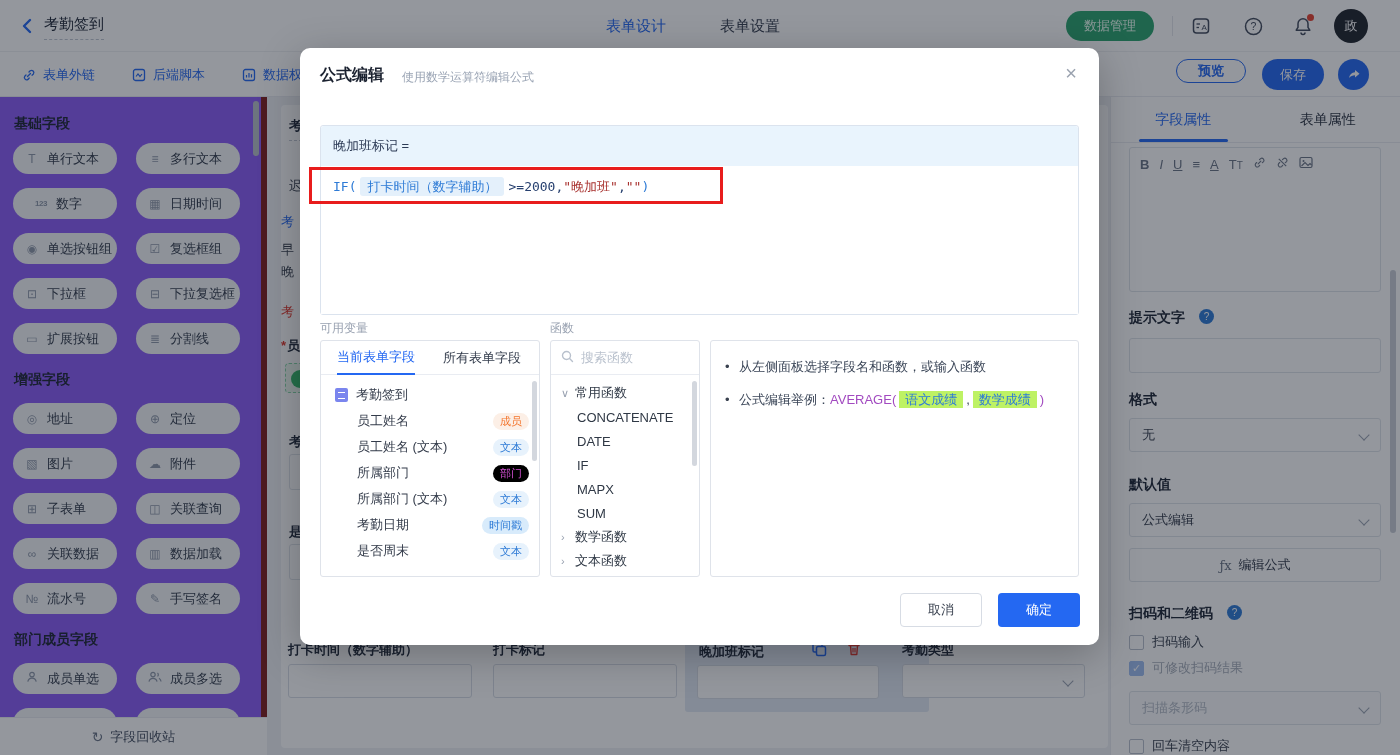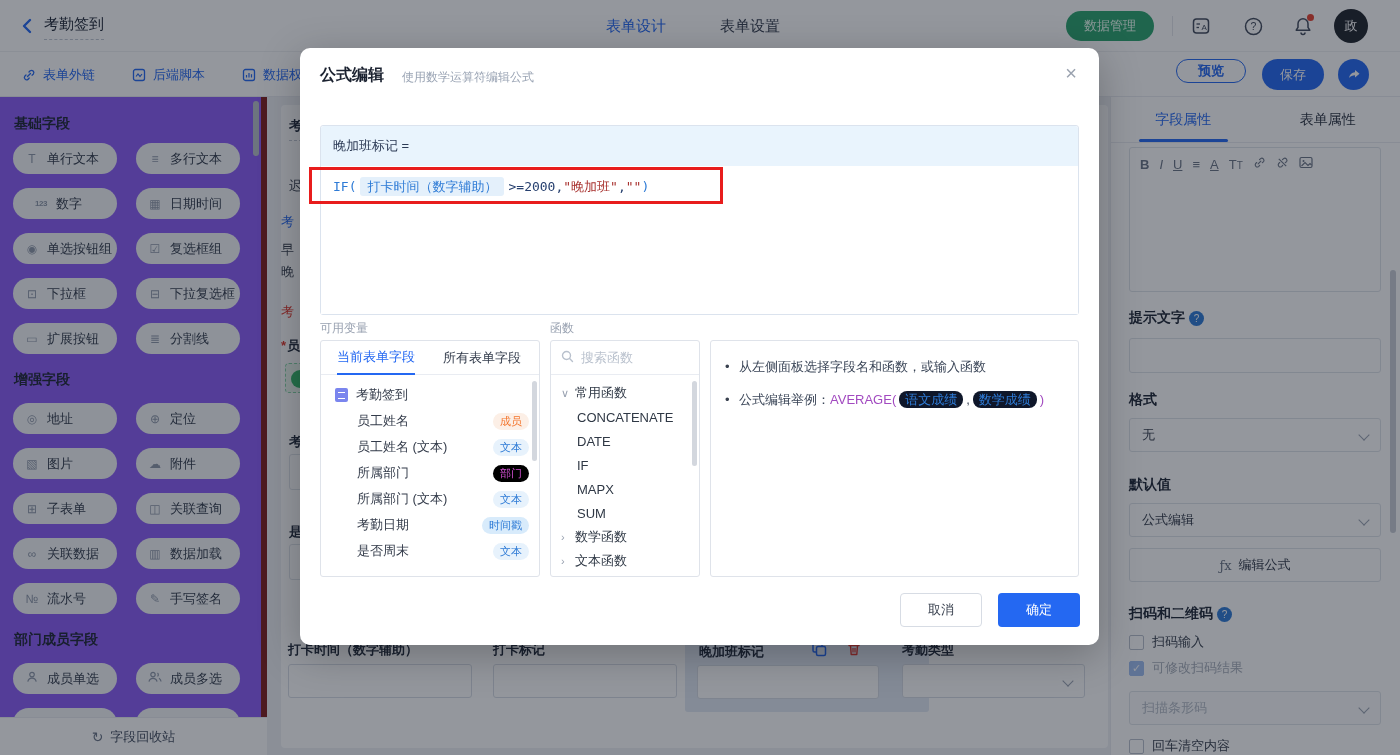--- a/index.html
+++ b/index.html
@@ -65,21 +65,21 @@
   .rpanel { position:absolute; left:1110px; top:97px; width:290px; height:658px; background:#fff; border-left:1px solid #e9ebf0; z-index:1; }
   .rp-tabs { position:absolute; left:0; top:0; width:100%; height:46px; border-bottom:1px solid #e9ebf0; display:flex; }
   .rp-tab { flex:1; display:flex; align-items:center; justify-content:center; font-size:14px; color:#2c3442; cursor:pointer; position:relative; }
   .rp-tab.active { color:#2468f2; }
   .rp-tab.active .bar { position:absolute; left:28px; right:28px; bottom:0; height:3px; background:#2468f2; border-radius:2px; }
   .rp-editor { position:absolute; left:18px; top:50px; width:252px; height:145px; border:1px solid #dfe3ea; border-radius:3px; }
   .rp-rt { display:flex; gap:10px; padding:8px 10px; color:#6b7586; font-size:13px; align-items:center; }
   .rp-rt span { cursor:pointer; }
   .rp-rt .u { text-decoration:underline; }
   .rp-rt .sm { font-size:10px; }
-  .rp-lbl { position:absolute; left:18px; font-size:14px; font-weight:bold; color:#1d2534; display:flex; align-items:center; gap:4px; }
+  .rp-lbl { position:absolute; left:18px; font-size:14px; font-weight:bold; color:#1d2534; display:flex; align-items:flex-start; gap:14px; }
   .qmark { width:15px; height:15px; border-radius:50%; background:#2e7bd6; color:#fff; font-size:10px; display:inline-flex; align-items:center; justify-content:center; font-weight:normal; cursor:pointer; }
   .rp-input { position:absolute; left:18px; width:252px; height:35px; border:1px solid #dfe3ea; border-radius:3px; background:#fff; font-size:13px; padding:0 10px; color:#333; }
   .rp-select { position:absolute; left:18px; width:252px; height:34px; border:1px solid #dfe3ea; border-radius:3px; background:#fff; font-size:13px; color:#333b4a; display:flex; align-items:center; padding:0 12px; cursor:pointer; }
   .rp-select.dis { color:#b3bac6; background:#fbfcfd;text-align:right; }
   .fx-btn { position:absolute; left:18px; width:252px; height:34px; border:1px solid #dfe3ea; border-radius:3px; background:#fff; display:flex; align-items:center; justify-content:center; gap:7px; font-size:13px; color:#323a4a; cursor:pointer; }
   .fx-btn .fx { font-family:"DejaVu Serif",serif; color:#6b7586; font-size:13px; }
   .cbrow { position:absolute; left:18px; display:flex; align-items:center; gap:8px; font-size:13px; color:#39414f; cursor:pointer; }
   .cb { width:15px; height:15px; border:1px solid #b9c0cc; border-radius:2px; background:#fff; flex:none; }
   .cb.on { background:#9fbdf0; border-color:#9fbdf0; color:#fff; font-size:11px; display:flex; align-items:center; justify-content:center; }
   .cbrow.dis { color:#a7aeba; }
@@ -123,21 +123,21 @@
   .fn-search input::placeholder { color:#b9c1cd; }
   .fn-list { padding:6px 0; }
   .fn-row { height:24px; display:flex; align-items:center; padding:0 10px; font-size:13px; color:#2f3845; cursor:pointer; }
   .fn-row .cv { color:#98a1b0; width:14px; font-size:11px; }
   .fn-row.item { padding-left:26px; }
   .fn-thumb { position:absolute; right:2px; top:40px; width:5px; height:85px; border-radius:3px; background:#d3d7de; }
   .help { left:410px; width:369px; padding:16px 14px; font-size:13px; color:#3a4557; }
   .h-line { display:flex; margin-bottom:13px; line-height:20px; }
   .h-line .dot { width:14px; flex:none; color:#39414f; }
   .h-fn { color:#a24ac0; }
-  .h-token { color:#2e7bd6; background:#0f172a; border-radius:8px; padding:1px 6px; margin:0 3px; }
+  .h-token { color:#2e7bd6; background:#bef264; border-radius:0; padding:1px 6px; margin:0 3px; }
   .m-cancel { position:absolute; left:600px; top:545px; width:82px; height:34px; border:1px solid #d7dce4; border-radius:4px; background:#fff; color:#39414f; font-size:13px; display:flex; align-items:center; justify-content:center; cursor:pointer; }
   .m-ok { position:absolute; left:698px; top:545px; width:82px; height:34px; border-radius:4px; background:#2468f2; color:#fff; font-size:13px; display:flex; align-items:center; justify-content:center; cursor:pointer; }
 </style>
 </head>
 <body>
 
 <div class="stage">
 
   <div class="topbar">
     <div class="tb-back">

